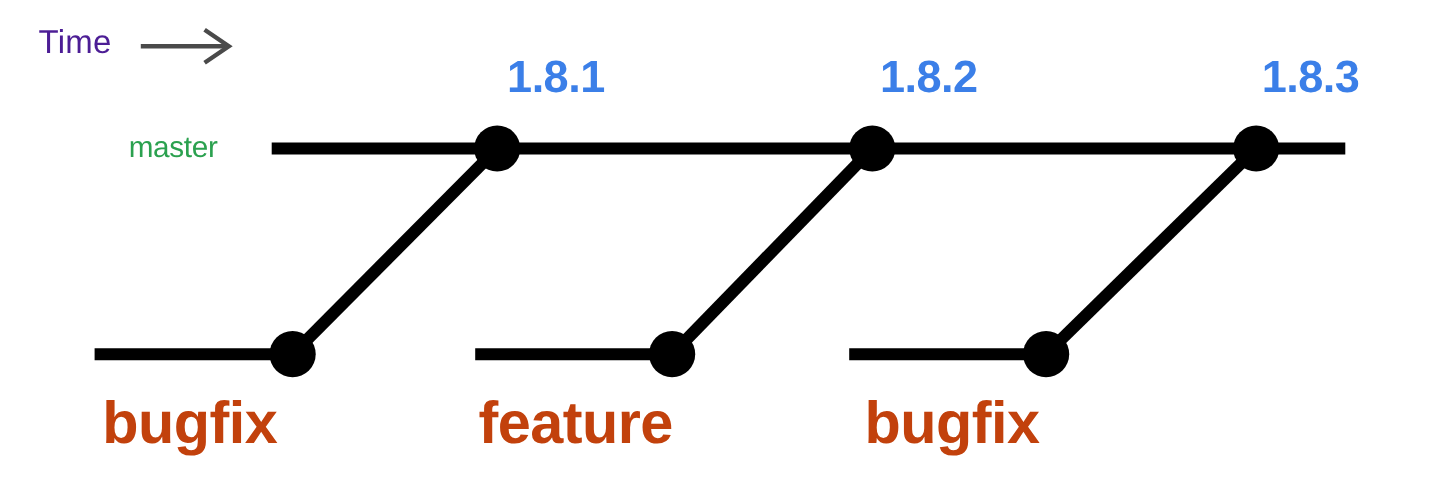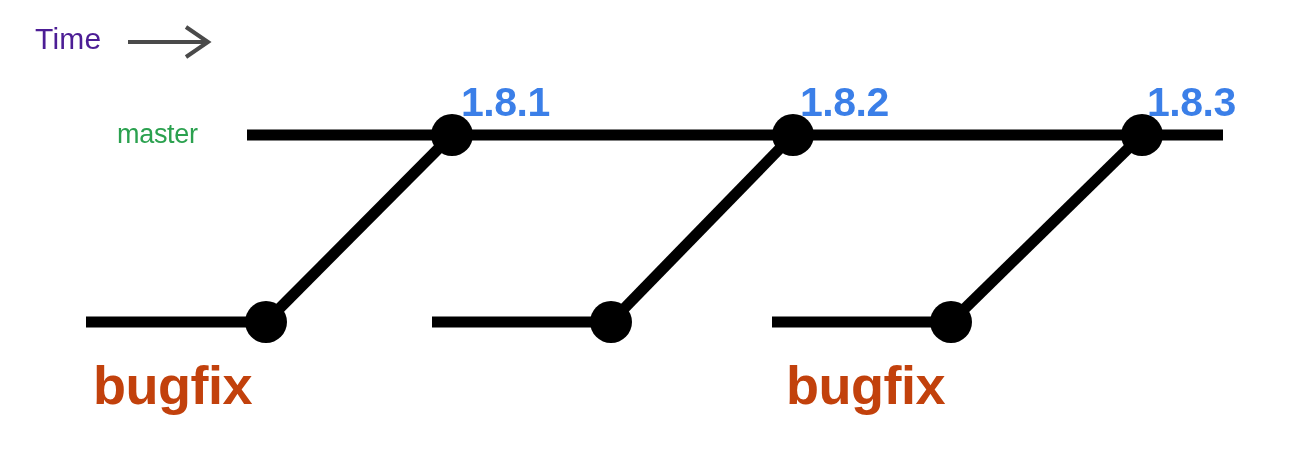--- a/index.html
+++ b/index.html
@@ -45,21 +45,20 @@
     font-weight: normal;
     color: #2ba14f;
     letter-spacing: -0.3px;
   }
   .version-label {
     top: 50px;
     font-size: 41px;
     font-weight: bold;
     color: #3b7fe8;
     letter-spacing: -0.5px;
-    margin-top: 32px;
   }
   .v1 { left: 461px; }
   .v2 { left: 800px; }
   .v3 { left: 1147px; }
   .branch-label {
     top: 358px;
     font-size: 54px;
     font-weight: bold;
     color: #c2410c;
     letter-spacing: -0.5px;
@@ -101,15 +100,16 @@
 
   <div class="txt time-label">Time</div>
 
   <div class="txt master-label">master</div>
 
   <div class="txt version-label v1">1.8.1</div>
   <div class="txt version-label v2">1.8.2</div>
   <div class="txt version-label v3">1.8.3</div>
 
   <div class="txt branch-label b1">bugfix</div>
+  <div class="txt branch-label b2">feature</div>
   <div class="txt branch-label b3">bugfix</div>
 
 </div>
 
 </body></html>

